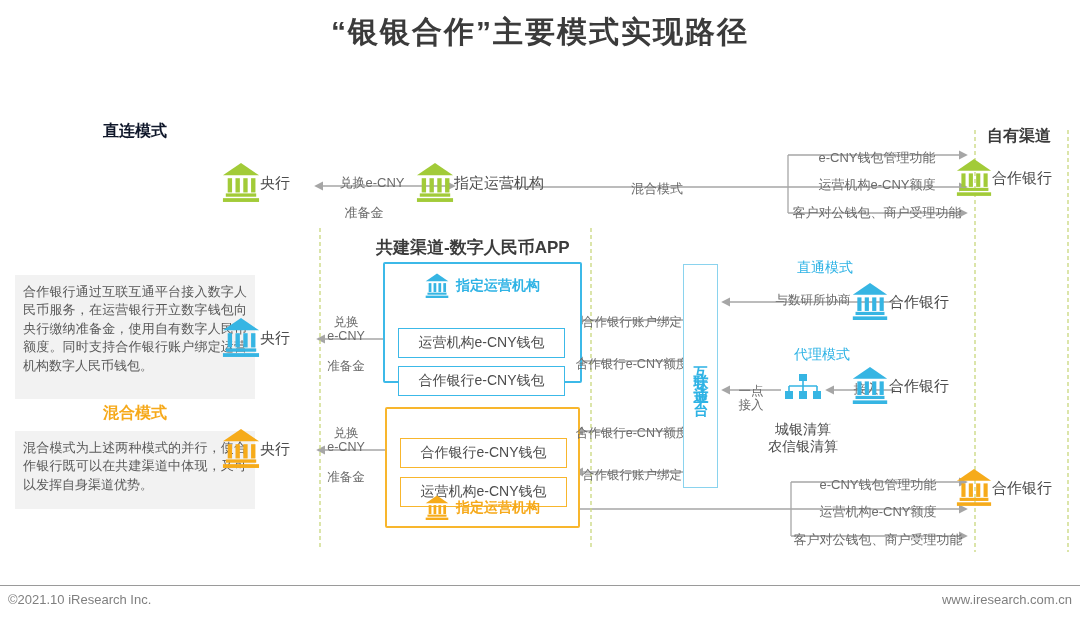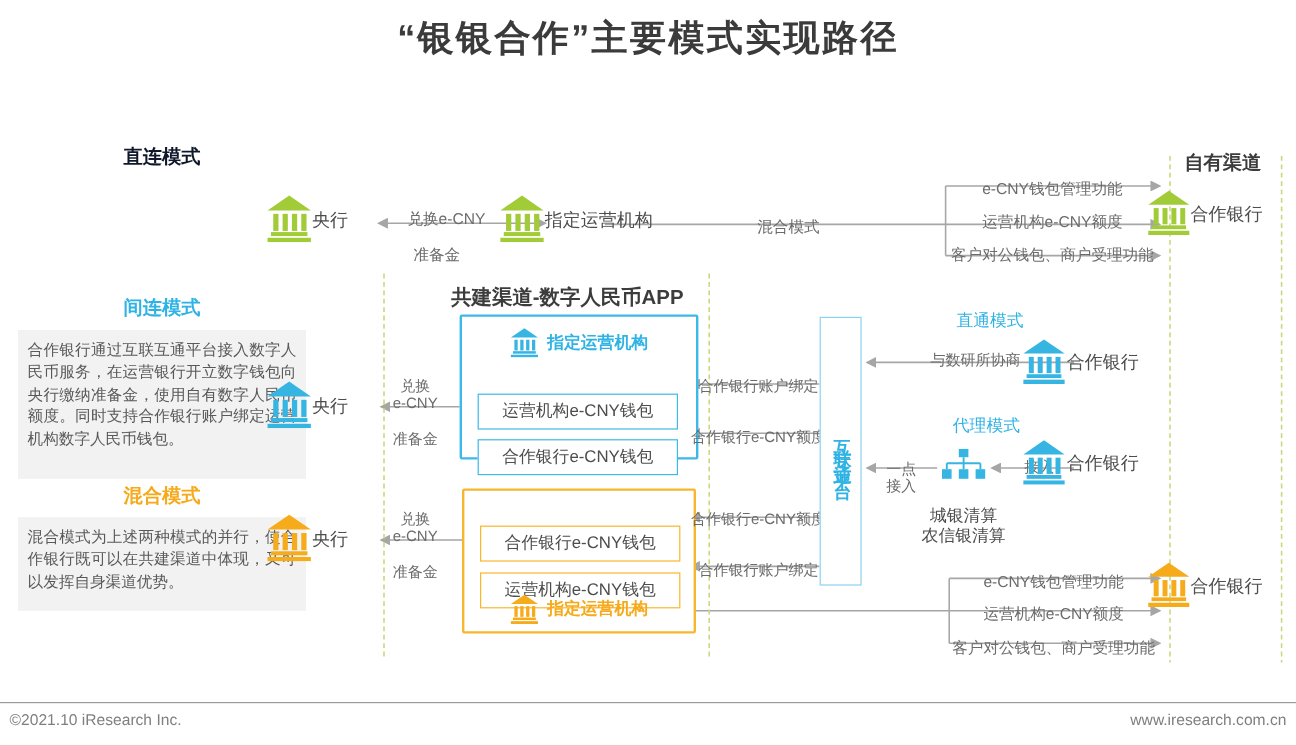--- a/index.html
+++ b/index.html
@@ -103,21 +103,20 @@
     <g stroke="#c9d77d" stroke-width="1.3" stroke-dasharray="4 3">
       <line x1="320" y1="228" x2="320" y2="548"></line>
       <line x1="591" y1="228" x2="591" y2="548"></line>
       <line x1="975" y1="130" x2="975" y2="552"></line>
       <line x1="1068" y1="130" x2="1068" y2="552"></line>
     </g>
   </svg>
 
   <div class="mode-title t-green" style="top:121px">直连模式</div>
 
-  <div class="mode-title t-blue" style="top:247px">间连模式</div>
   <div class="mode-box" style="top:275px;height:108px">合作银行通过互联互通平台接入数字人民币服务，在运营银行开立数字钱包向央行缴纳准备金，使用自有数字人民币额度。同时支持合作银行账户绑定运营机构数字人民币钱包。</div>
 
   <div class="mode-title t-orange" style="top:403px">混合模式</div>
   <div class="mode-box" style="top:431px;height:62px">混合模式为上述两种模式的并行，使合作银行既可以在共建渠道中体现，又可以发挥自身渠道优势。</div>
 
   <div class="node" style="left:222px;top:162px">
     <svg class="fill-g" width="38" height="40" viewBox="0 0 40 42">
         <use href="#bank"></use>
       </svg>
     <div class="nlabel">央行</div>

